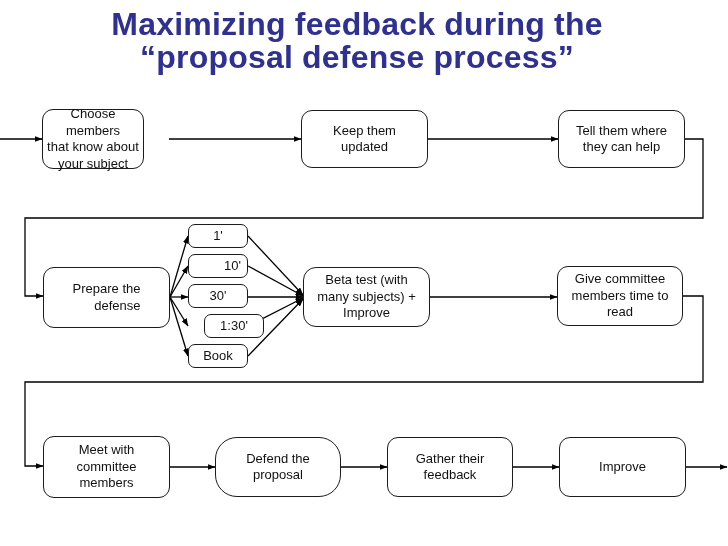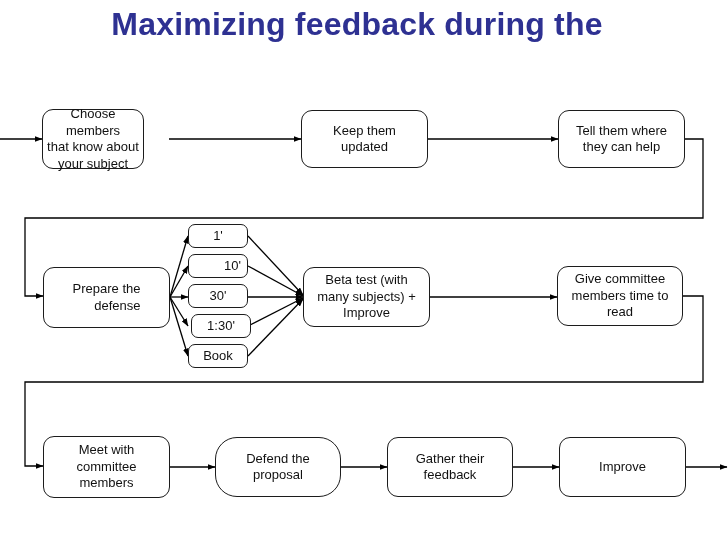--- a/index.html
+++ b/index.html
@@ -40,20 +40,21 @@
     line-height:14px;
   }
 </style>
 </head>
 <body>
 
 <div id="slide">
 
   <div id="title">
     <div>Maximizing feedback during the</div>
+    <div>“proposal defense process”</div>
   </div>
 
   <svg id="connectors" width="728" height="546" viewBox="0 0 728 546">
     <defs>
       <marker id="arrow" viewBox="0 0 8 6" refX="7.5" refY="3" markerWidth="8" markerHeight="6" orient="auto-start-reverse" markerUnits="userSpaceOnUse">
         <path d="M0,0 L8,3 L0,6 Z" fill="#000000"></path>
       </marker>
     </defs>
     <g fill="none" stroke="#000000" stroke-width="1.3">
       <path d="M0,139 L42,139" marker-end="url(#arrow)"></path>
@@ -90,24 +91,24 @@
 updated</div>
   <div class="node" style="left:558px;top:110px;width:127px;height:58px;">Tell them where
 they can help</div>
 
   <div class="node" style="left:43px;top:267px;width:127px;height:61px;text-align:right;">Prepare the
 defense</div>
 
   <div class="node small" style="left:188px;top:224px;width:60px;height:24px;">1'</div>
   <div class="node small" style="left:188px;top:254px;width:60px;height:24px;padding-left:29px;">10'</div>
   <div class="node small" style="left:188px;top:284px;width:60px;height:24px;">30'</div>
-  <div class="node small" style="left:191px;top:314px;width:60px;height:24px;">1:30'</div>
+  <div class="node small" style="left:204px;top:314px;width:60px;height:24px;">1:30'</div>
   <div class="node small" style="left:188px;top:344px;width:60px;height:24px;">Book</div>
 
-  <div class="node" style="left:303px;top:267px;width:127px;height:60px;">Beta test (with
+  <div class="node" style="left:303px;top:267px;width:127px;height:60px;border-radius:13px;">Beta test (with
 many subjects) +
 Improve</div>
   <div class="node" style="left:557px;top:266px;width:126px;height:60px;">Give committee
 members time to
 read</div>
 
   <div class="node" style="left:43px;top:436px;width:127px;height:62px;">Meet with
 committee
 members</div>
   <div class="node" style="left:215px;top:437px;width:126px;height:60px;border-radius:22px;">Defend the

